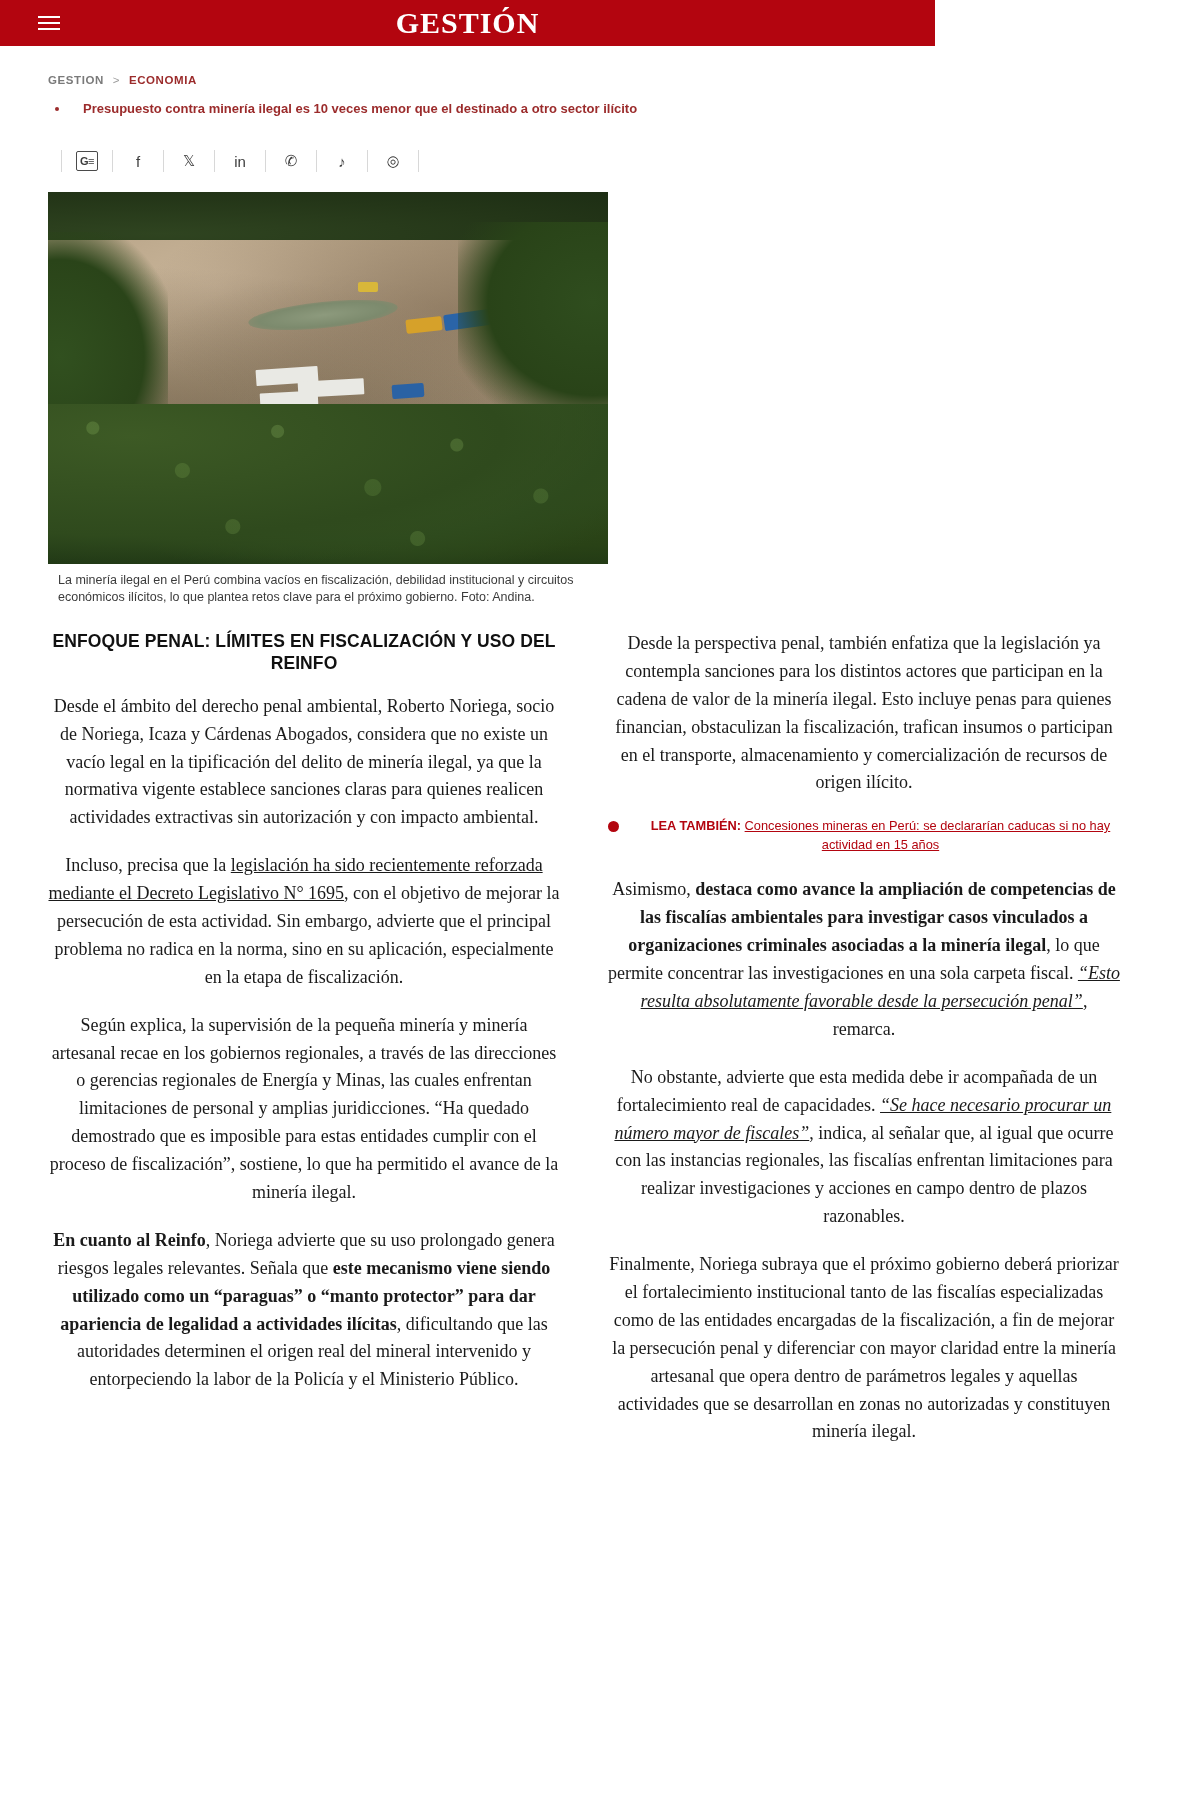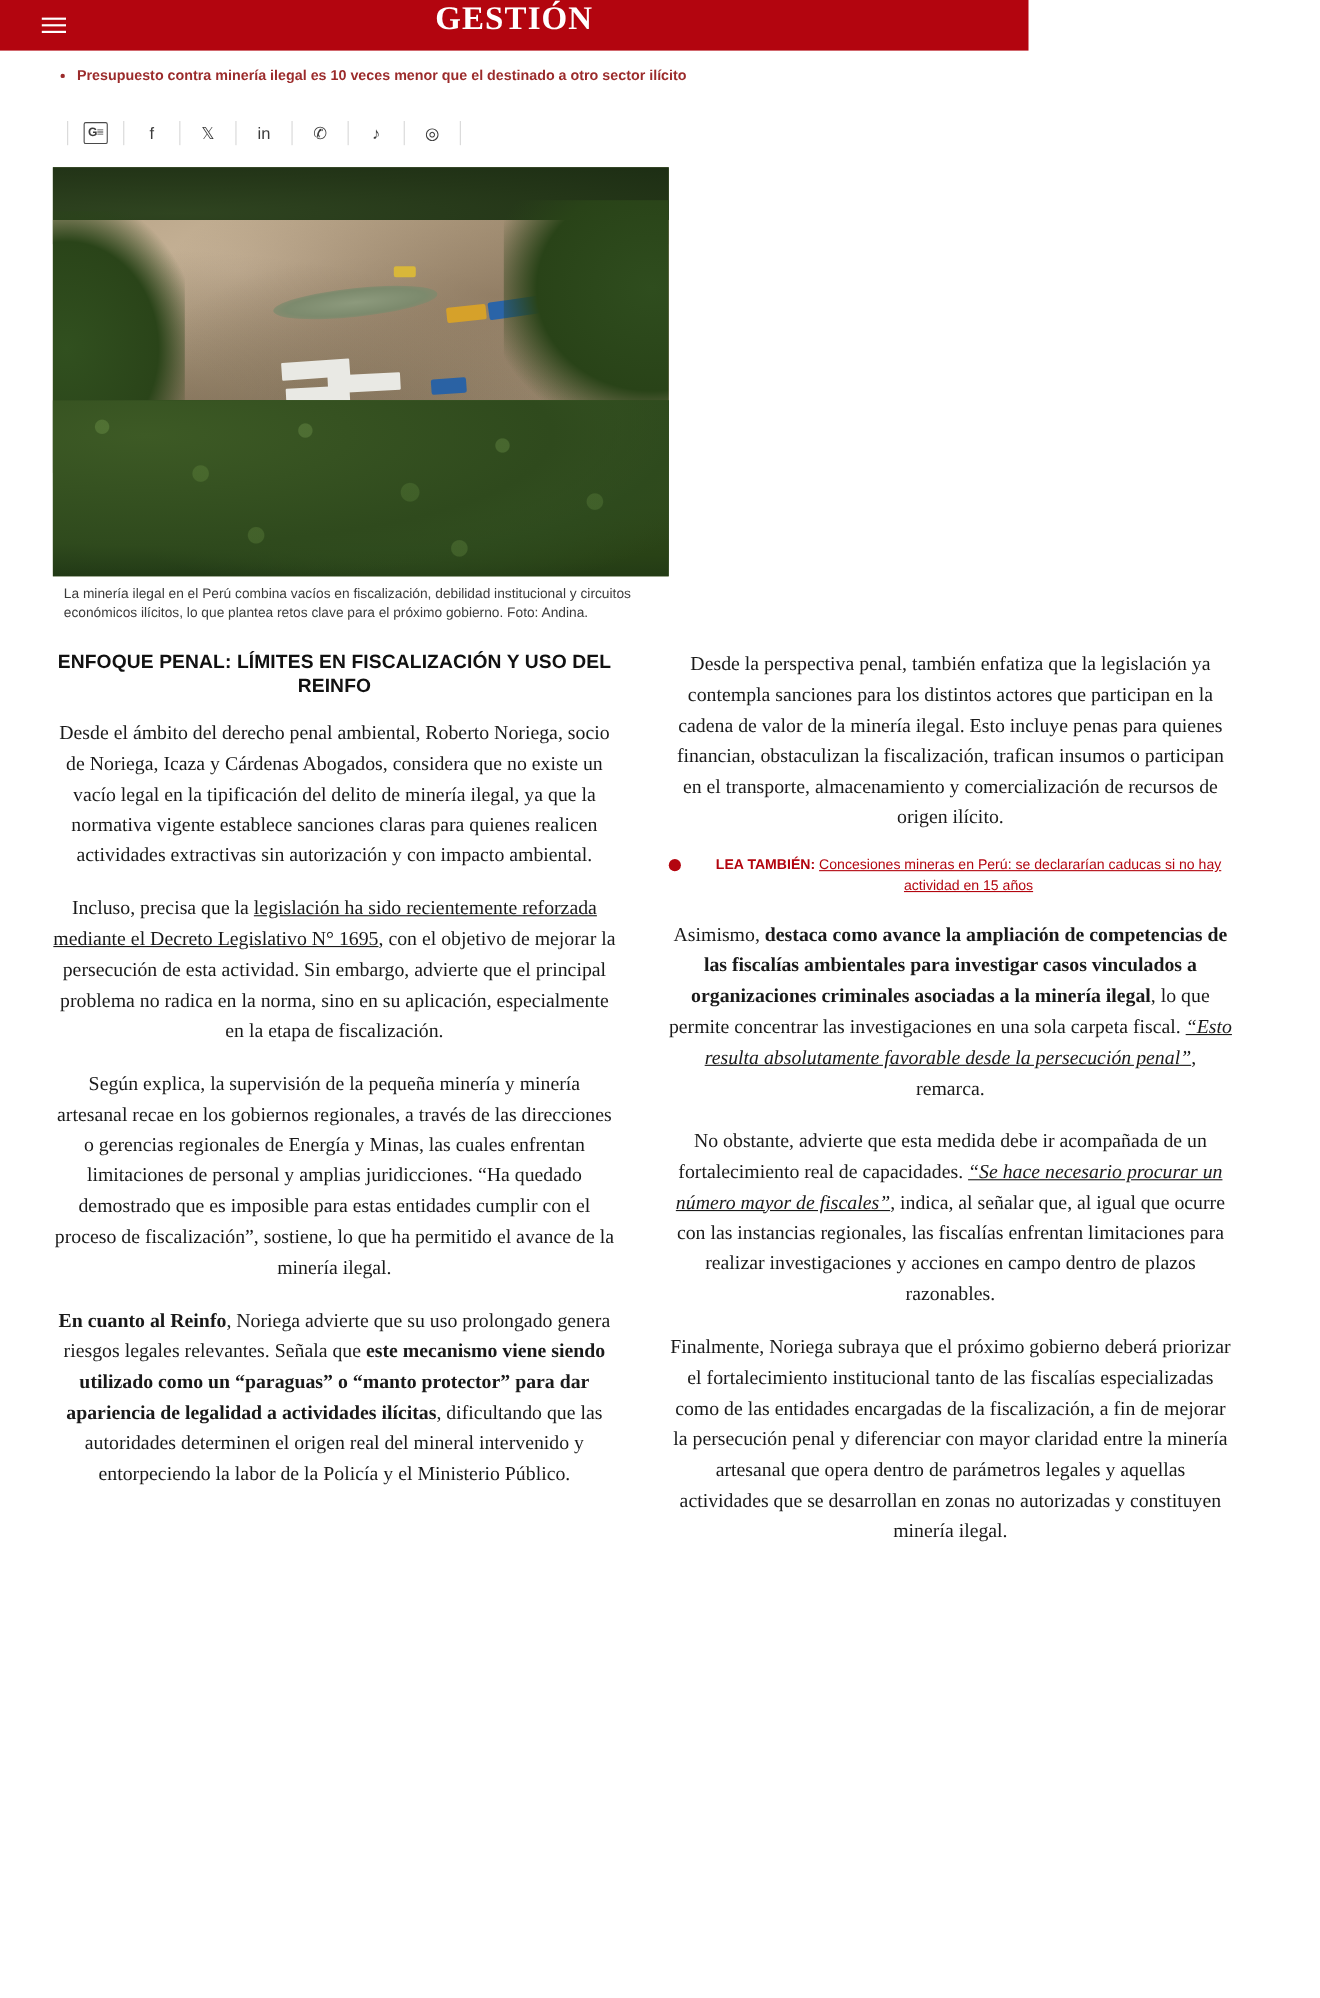--- a/index.html
+++ b/index.html
@@ -10,20 +10,21 @@
     font-family: "Liberation Serif", serif;
     color: #111;
   }
 
   
   .site-header {
     width: 935px;
     height: 46px;
     background: #b3050f;
     display: flex;
+    align-items: center;
     position: relative;
   }
   .hamburger {
     width: 40px;
     margin-left: 38px;
     display: flex;
     flex-direction: column;
     justify-content: center;
     gap: 4px;
     cursor: pointer;
@@ -90,21 +91,21 @@
     padding-left: 22px;
   }
   ul.related li {
     font-family: "Liberation Sans", sans-serif;
     font-size: 13px;
     font-weight: bold;
     color: #9b2b2b;
     line-height: 1.4;
   }
   ul.related li::marker { color: #9b2b2b; }
-  ul.related a { color: #9b2b2b; text-decoration: none; }
+  ul.related a { color: #9b2b2b; text-decoration: none; margin-left: 13px; }
 
   
   .share-bar {
     margin-top: 26px;
     display: flex;
     align-items: center;
     height: 34px;
   }
   .share-sep {
     width: 1px;
@@ -288,20 +289,25 @@
   <div class="hamburger">
     <span></span>
     <span></span>
     <span></span>
   </div>
   <div class="brand">GESTIÓN</div>
 </header>
 
 <div class="page">
 
+  <nav class="breadcrumb">
+    <a href="#">GESTION</a>
+    <span class="sep">&gt;</span>
+    <a href="#" class="crumb-eco">ECONOMIA</a>
+  </nav>
 
 
 
   <ul class="related">
     <li>
       <a href="#">Presupuesto contra minería ilegal es 10 veces menor que el destinado a otro sector ilícito</a>
     </li>
   </ul>
 
   <div class="share-bar">

